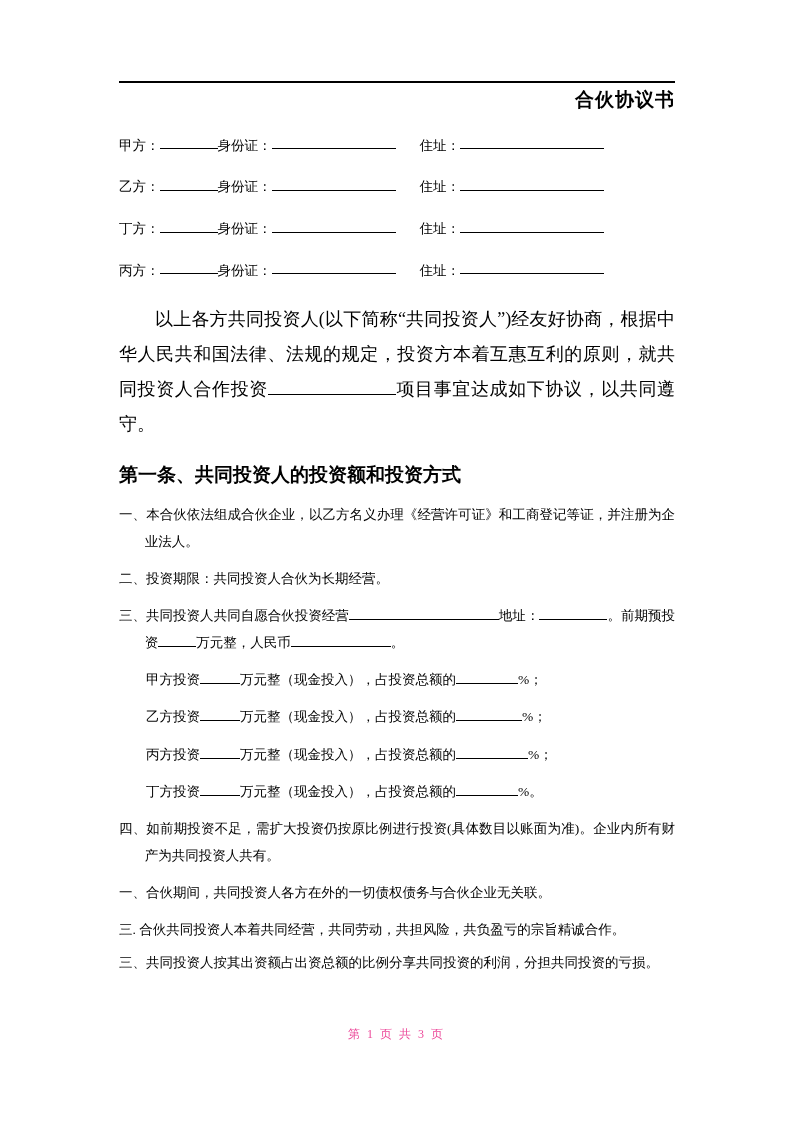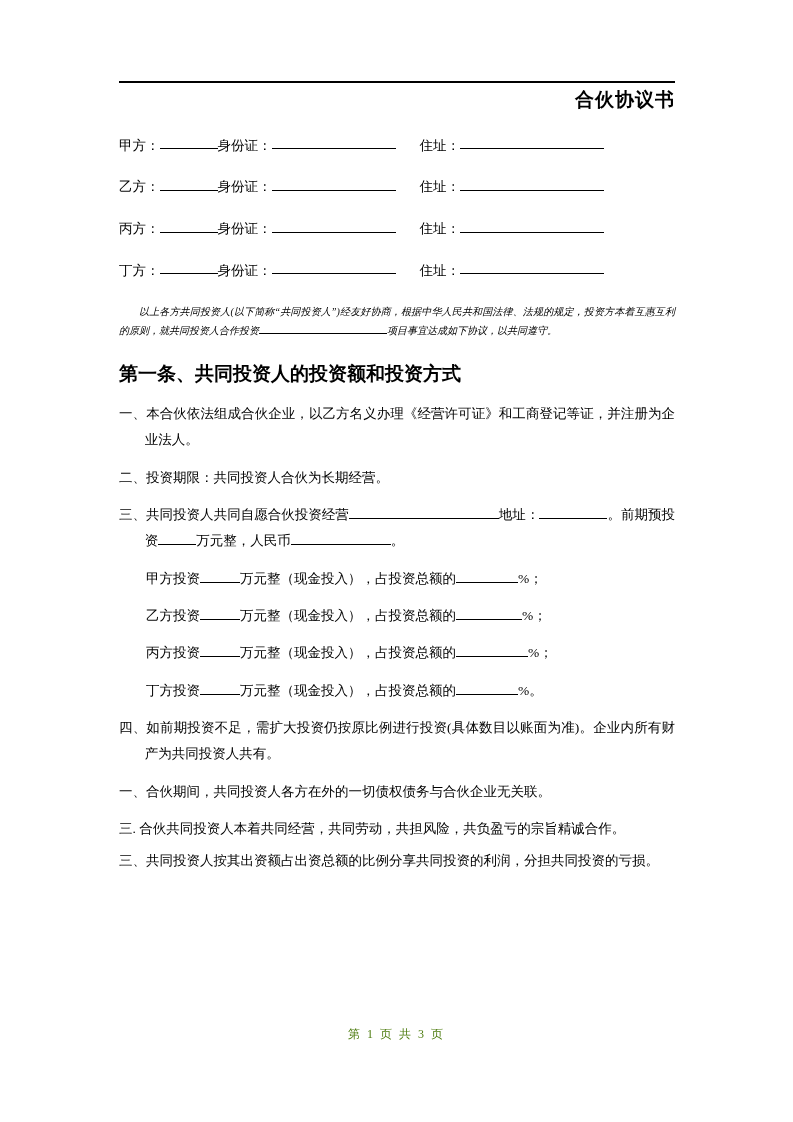--- a/index.html
+++ b/index.html
@@ -58,25 +58,24 @@
     vertical-align: baseline;
     height: 1em;
   }
   .b-party   { width: 58px; }
   .b-id      { width: 124px; }
   .b-addr    { width: 144px; }
   .gap-addr  { display: inline-block; width: 24px; }
 
   
   p.para {
-    font-size: 10px;
+    font-size: 18px;
     line-height: 1.95;
     margin: 0 0 6px 0;
     text-align: justify;
-    font-style: italic;
   }
   p.intro {
     text-indent: 2em;
     margin-bottom: 12px;
   }
   h2.article {
     font-size: 19px;
     font-weight: bold;
     margin: 18px 0 12px 0;
     line-height: 1.6;
@@ -109,21 +108,21 @@
   .b-pct-d   { width: 62px; }
 
   
   .footer {
     position: absolute;
     left: 0;
     top: 1026px;
     width: 793px;
     text-align: center;
     font-size: 12px;
-    color: #4d7c0f;
+    color: #ec4899;
     letter-spacing: 2px;
     font-family: "Liberation Serif", "DejaVu Serif", serif;
   }
 </style>
 </head>
 <body>
 
 <div class="page">
 
   <div class="header-rule"></div>
@@ -134,25 +133,25 @@
 
     <div class="party-row">
       <span>甲方：</span><span class="blank b-party"></span><span>身份证：</span><span class="blank b-id"></span><span class="gap-addr"></span><span>住址：</span><span class="blank b-addr"></span>
     </div>
 
     <div class="party-row">
       <span>乙方：</span><span class="blank b-party"></span><span>身份证：</span><span class="blank b-id"></span><span class="gap-addr"></span><span>住址：</span><span class="blank b-addr"></span>
     </div>
 
     <div class="party-row">
-      <span>丙方：</span><span class="blank b-party"></span><span>身份证：</span><span class="blank b-id"></span><span class="gap-addr"></span><span>住址：</span><span class="blank b-addr"></span>
+      <span>丁方：</span><span class="blank b-party"></span><span>身份证：</span><span class="blank b-id"></span><span class="gap-addr"></span><span>住址：</span><span class="blank b-addr"></span>
     </div>
 
     <div class="party-row">
-      <span>丁方：</span><span class="blank b-party"></span><span>身份证：</span><span class="blank b-id"></span><span class="gap-addr"></span><span>住址：</span><span class="blank b-addr"></span>
+      <span>丙方：</span><span class="blank b-party"></span><span>身份证：</span><span class="blank b-id"></span><span class="gap-addr"></span><span>住址：</span><span class="blank b-addr"></span>
     </div>
 
     <p class="para intro"><span>以上各方共同投资人(以下简称“共同投资人”)经友好协商，根据中华人民共和国法律、法规的规定，投资方本着互惠互利的原则，就共同投资人合作投资</span><span class="blank b-proj"></span><span>项目事宜达成如下协议，以共同遵守。</span></p>
 
     <h2 class="article">第一条、共同投资人的投资额和投资方式</h2>
 
     <p class="clause">一、本合伙依法组成合伙企业，以乙方名义办理《经营许可证》和工商登记等证，并注册为企业法人。</p>
     <p class="clause">二、投资期限：共同投资人合伙为长期经营。</p>
 
     <p class="clause"><span>三、共同投资人共同自愿合伙投资经营</span><span class="blank b-biz"></span><span>地址：</span><span class="blank b-addr2"></span><span>。前期预投资</span><span class="blank b-amt"></span><span>万元整，人民币</span><span class="blank b-rmb"></span><span>。</span></p>

